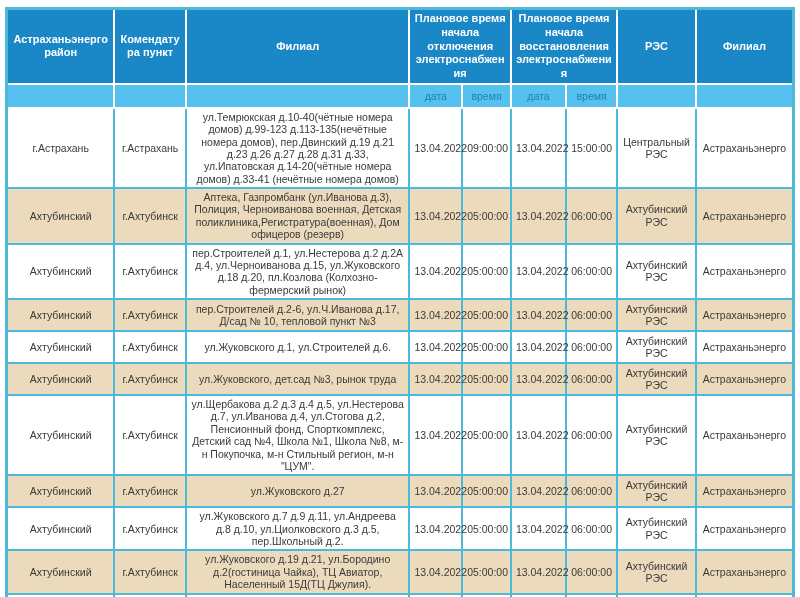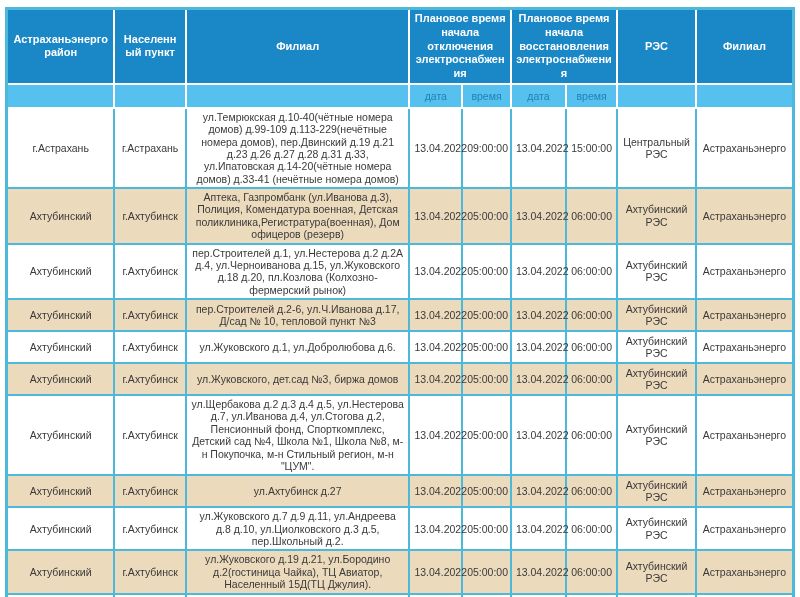--- a/index.html
+++ b/index.html
@@ -74,21 +74,21 @@
       <col style="width:6.7%">
       <col style="width:6.2%">
       <col style="width:7.0%">
       <col style="width:6.5%">
       <col style="width:10.0%">
       <col style="width:12.4%">
     </colgroup>
     <thead>
       <tr class="main-header">
         <th>Астраханьэнерго район</th>
-        <th>Населенный пункт</th>
+        <th>Комендатура пункт</th>
         <th>Филиал</th>
         <th colspan="2">Плановое время начала отключения электроснабжения</th>
         <th colspan="2">Плановое время начала восстановления электроснабжения</th>
         <th>РЭС</th>
         <th>Филиал</th>
       </tr>
       <tr class="subheader">
         <th></th>
         <th></th>
         <th></th>
@@ -97,32 +97,32 @@
         <th>дата</th>
         <th>время</th>
         <th></th>
         <th></th>
       </tr>
     </thead>
     <tbody>
         <tr>
           <td>г.Астрахань</td>
           <td>г.Астрахань</td>
-          <td>ул.Темрюкская д.10-40(чётные номера домов) д.99-109 д.113-229(нечётные номера домов), пер.Двинский д.19 д.21 д.23 д.26 д.27 д.28 д.31 д.33, ул.Ипатовская д.14-20(чётные номера домов) д.33-41 (нечётные номера домов)</td>
+          <td>ул.Темрюкская д.10-40(чётные номера домов) д.99-123 д.113-135(нечётные номера домов), пер.Двинский д.19 д.21 д.23 д.26 д.27 д.28 д.31 д.33, ул.Ипатовская д.14-20(чётные номера домов) д.33-41 (нечётные номера домов)</td>
           <td class="nowrap">13.04.2022</td>
           <td class="nowrap">09:00:00</td>
           <td class="nowrap">13.04.2022</td>
           <td class="nowrap">15:00:00</td>
           <td>Центральный РЭС</td>
           <td>Астраханьэнерго</td>
         </tr>
         <tr class="alt">
           <td>Ахтубинский</td>
           <td>г.Ахтубинск</td>
-          <td>Аптека, Газпромбанк (ул.Иванова д.3), Полиция, Комендатура военная, Детская поликлиника,Регистратура(военная), Дом офицеров (резерв)</td>
+          <td>Аптека, Газпромбанк (ул.Иванова д.3), Полиция, Черноиванова военная, Детская поликлиника,Регистратура(военная), Дом офицеров (резерв)</td>
           <td class="nowrap">13.04.2022</td>
           <td class="nowrap">05:00:00</td>
           <td class="nowrap">13.04.2022</td>
           <td class="nowrap">06:00:00</td>
           <td>Ахтубинский РЭС</td>
           <td>Астраханьэнерго</td>
         </tr>
         <tr>
           <td>Ахтубинский</td>
           <td>г.Ахтубинск</td>
@@ -141,32 +141,32 @@
           <td class="nowrap">13.04.2022</td>
           <td class="nowrap">05:00:00</td>
           <td class="nowrap">13.04.2022</td>
           <td class="nowrap">06:00:00</td>
           <td>Ахтубинский РЭС</td>
           <td>Астраханьэнерго</td>
         </tr>
         <tr>
           <td>Ахтубинский</td>
           <td>г.Ахтубинск</td>
-          <td>ул.Жуковского д.1, ул.Добролюбова д.6.</td>
-          <td class="nowrap">13.04.2022</td>
-          <td class="nowrap">05:00:00</td>
-          <td class="nowrap">13.04.2022</td>
-          <td class="nowrap">06:00:00</td>
-          <td>Ахтубинский РЭС</td>
-          <td>Астраханьэнерго</td>
-        </tr>
-        <tr class="alt">
-          <td>Ахтубинский</td>
-          <td>г.Ахтубинск</td>
-          <td>ул.Жуковского, дет.сад №3, биржа домов</td>
+          <td>ул.Жуковского д.1, ул.Строителей д.6.</td>
+          <td class="nowrap">13.04.2022</td>
+          <td class="nowrap">05:00:00</td>
+          <td class="nowrap">13.04.2022</td>
+          <td class="nowrap">06:00:00</td>
+          <td>Ахтубинский РЭС</td>
+          <td>Астраханьэнерго</td>
+        </tr>
+        <tr class="alt">
+          <td>Ахтубинский</td>
+          <td>г.Ахтубинск</td>
+          <td>ул.Жуковского, дет.сад №3, рынок труда</td>
           <td class="nowrap">13.04.2022</td>
           <td class="nowrap">05:00:00</td>
           <td class="nowrap">13.04.2022</td>
           <td class="nowrap">06:00:00</td>
           <td>Ахтубинский РЭС</td>
           <td>Астраханьэнерго</td>
         </tr>
         <tr>
           <td>Ахтубинский</td>
           <td>г.Ахтубинск</td>
@@ -174,21 +174,21 @@
           <td class="nowrap">13.04.2022</td>
           <td class="nowrap">05:00:00</td>
           <td class="nowrap">13.04.2022</td>
           <td class="nowrap">06:00:00</td>
           <td>Ахтубинский РЭС</td>
           <td>Астраханьэнерго</td>
         </tr>
         <tr class="alt">
           <td>Ахтубинский</td>
           <td>г.Ахтубинск</td>
-          <td>ул.Ахтубинск д.27</td>
+          <td>ул.Жуковского д.27</td>
           <td class="nowrap">13.04.2022</td>
           <td class="nowrap">05:00:00</td>
           <td class="nowrap">13.04.2022</td>
           <td class="nowrap">06:00:00</td>
           <td>Ахтубинский РЭС</td>
           <td>Астраханьэнерго</td>
         </tr>
         <tr>
           <td>Ахтубинский</td>
           <td>г.Ахтубинск</td>

